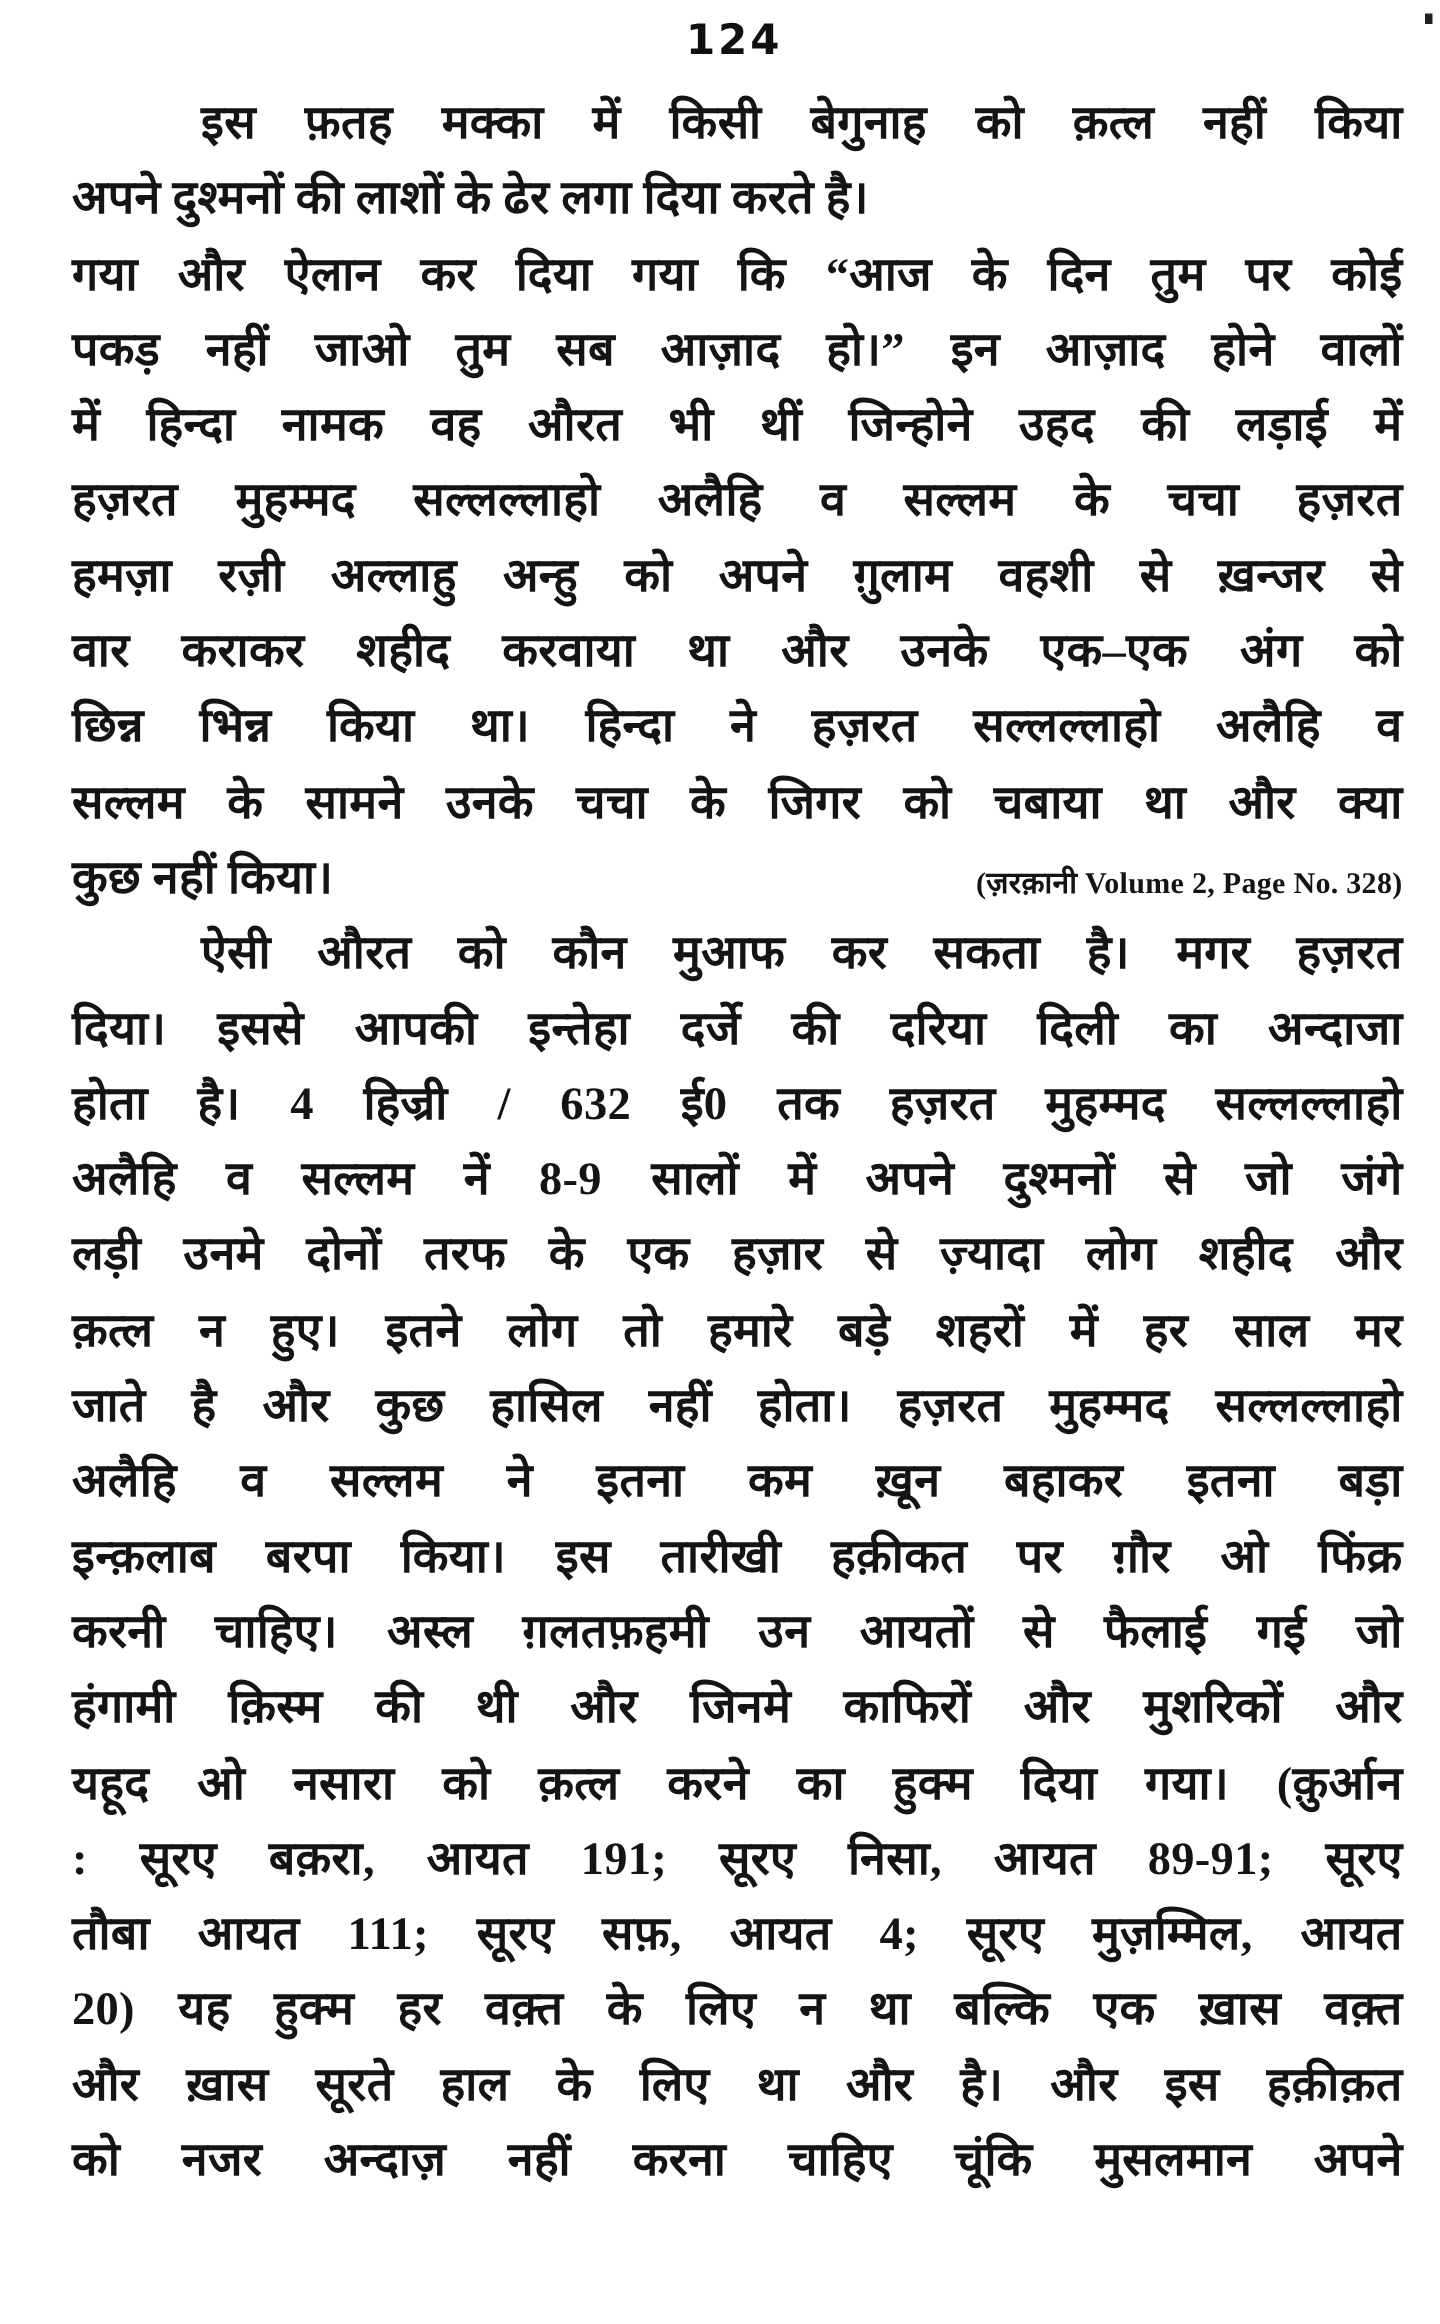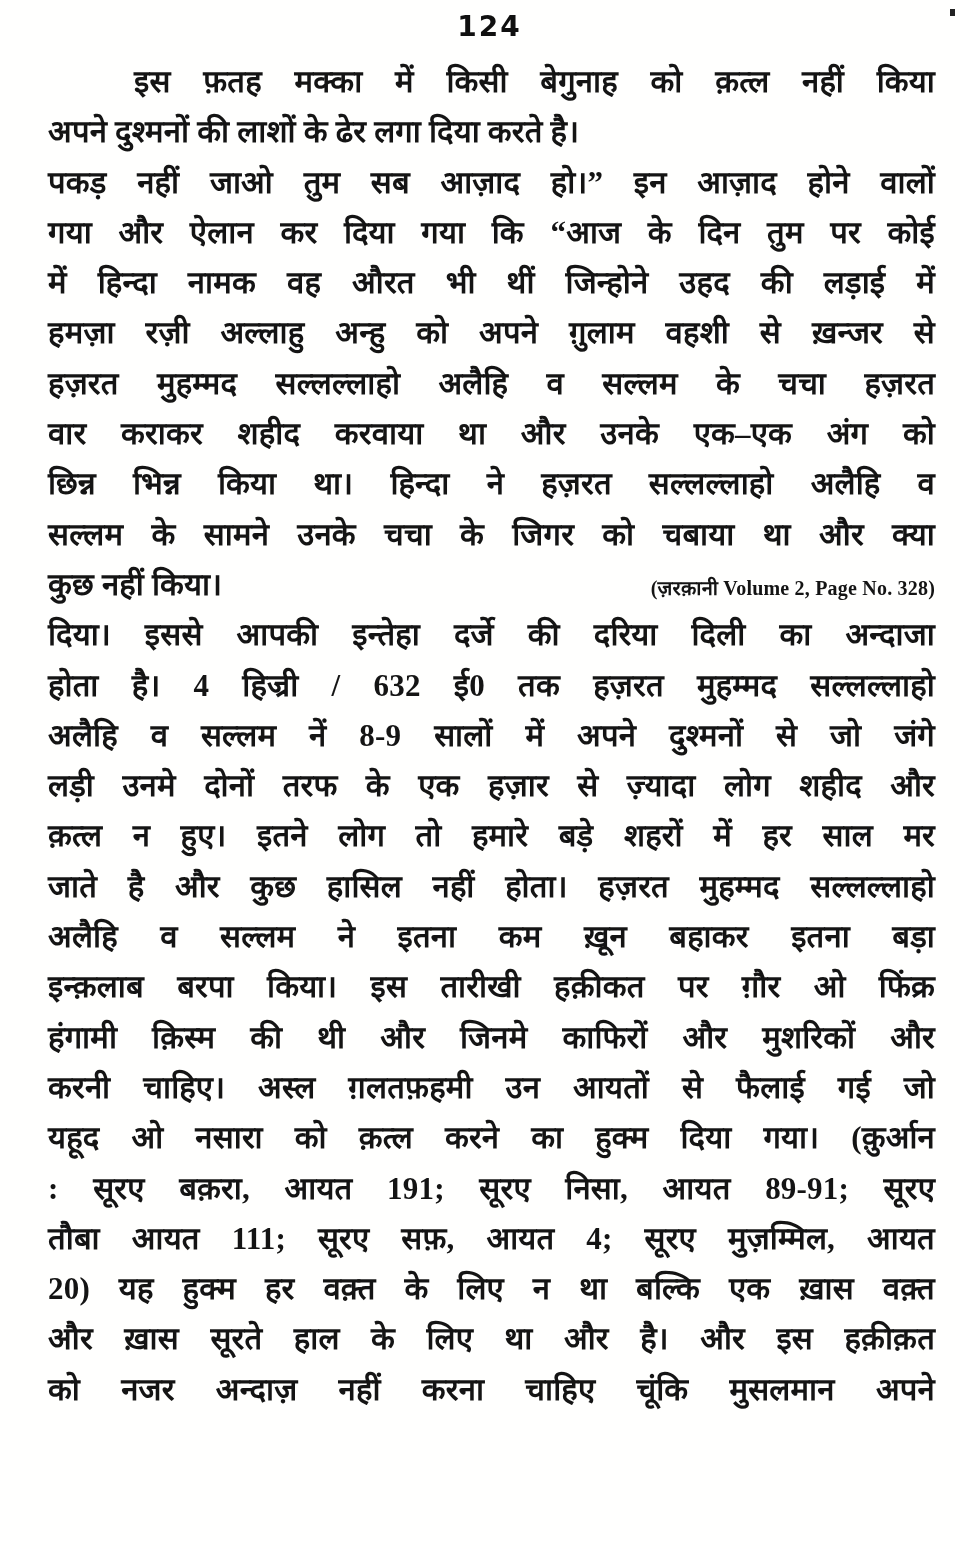--- a/index.html
+++ b/index.html
@@ -63,42 +63,43 @@
 </head>
 <body>
 
 <div class="page">
   <div class="speck"></div>
   <div class="page-number">124</div>
   <div class="body-text">
 
   <div class="line indent justify">इस फ़तह मक्का में किसी बेगुनाह को क़त्ल नहीं किया</div>
       <div class="line">अपने दुश्मनों की लाशों के ढेर लगा दिया करते है।</div>
+      <div class="line justify">गया और ऐलान कर दिया गया कि “आज के दिन तुम पर कोई</div>
       <div class="line justify">पकड़ नहीं जाओ तुम सब आज़ाद हो।” इन आज़ाद होने वालों</div>
-      <div class="line justify">गया और ऐलान कर दिया गया कि “आज के दिन तुम पर कोई</div>
       <div class="line justify">में हिन्दा नामक वह औरत भी थीं जिन्होने उहद की लड़ाई में</div>
+      <div class="line justify">हज़रत मुहम्मद सल्लल्लाहो अलैहि व सल्लम के चचा हज़रत</div>
       <div class="line justify">हमज़ा रज़ी अल्लाहु अन्हु को अपने ग़ुलाम वहशी से ख़न्जर से</div>
-      <div class="line justify">हज़रत मुहम्मद सल्लल्लाहो अलैहि व सल्लम के चचा हज़रत</div>
       <div class="line justify">वार कराकर शहीद करवाया था और उनके एक–एक अंग को</div>
       <div class="line justify">छिन्न भिन्न किया था। हिन्दा ने हज़रत सल्लल्लाहो अलैहि व</div>
       <div class="line justify">सल्लम के सामने उनके चचा के जिगर को चबाया था और क्या</div>
       <div class="line split">
         <span>कुछ नहीं किया।</span>
         <span class="cite">(ज़रक़ानी Volume 2, Page No. 328)</span>
       </div>
+      <div class="line indent justify">ऐसी औरत को कौन मुआफ कर सकता है। मगर हज़रत</div>
       <div class="line justify">दिया। इससे आपकी इन्तेहा दर्जे की दरिया दिली का अन्दाजा</div>
       <div class="line justify">होता है। 4 हिज्री / 632 ई0 तक हज़रत मुहम्मद सल्लल्लाहो</div>
       <div class="line justify">अलैहि व सल्लम नें 8-9 सालों में अपने दुश्मनों से जो जंगे</div>
       <div class="line justify">लड़ी उनमे दोनों तरफ के एक हज़ार से ज़्यादा लोग शहीद और</div>
       <div class="line justify">क़त्ल न हुए। इतने लोग तो हमारे बड़े शहरों में हर साल मर</div>
       <div class="line justify">जाते है और कुछ हासिल नहीं होता। हज़रत मुहम्मद सल्लल्लाहो</div>
       <div class="line justify">अलैहि व सल्लम ने इतना कम ख़ून बहाकर इतना बड़ा</div>
       <div class="line justify">इन्क़लाब बरपा किया। इस तारीखी हक़ीकत पर ग़ौर ओ फिंक्र</div>
+      <div class="line justify">करनी चाहिए। अस्ल ग़लतफ़हमी उन आयतों से फैलाई गई जो</div>
       <div class="line justify">हंगामी क़िस्म की थी और जिनमे काफिरों और मुशरिकों और</div>
-      <div class="line justify">करनी चाहिए। अस्ल ग़लतफ़हमी उन आयतों से फैलाई गई जो</div>
       <div class="line justify">यहूद ओ नसारा को क़त्ल करने का हुक्म दिया गया। (क़ुर्आन</div>
       <div class="line justify">: सूरए बक़रा, आयत 191; सूरए निसा, आयत 89-91; सूरए</div>
       <div class="line justify">तौबा आयत 111; सूरए सफ़, आयत 4; सूरए मुज़म्मिल, आयत</div>
       <div class="line justify">20) यह हुक्म हर वक़्त के लिए न था बल्कि एक ख़ास वक़्त</div>
       <div class="line justify">और ख़ास सूरते हाल के लिए था और है। और इस हक़ीक़त</div>
       <div class="line justify">को नजर अन्दाज़ नहीं करना चाहिए चूंकि मुसलमान अपने</div>
     </div>
 </div>
 
 </body></html>

